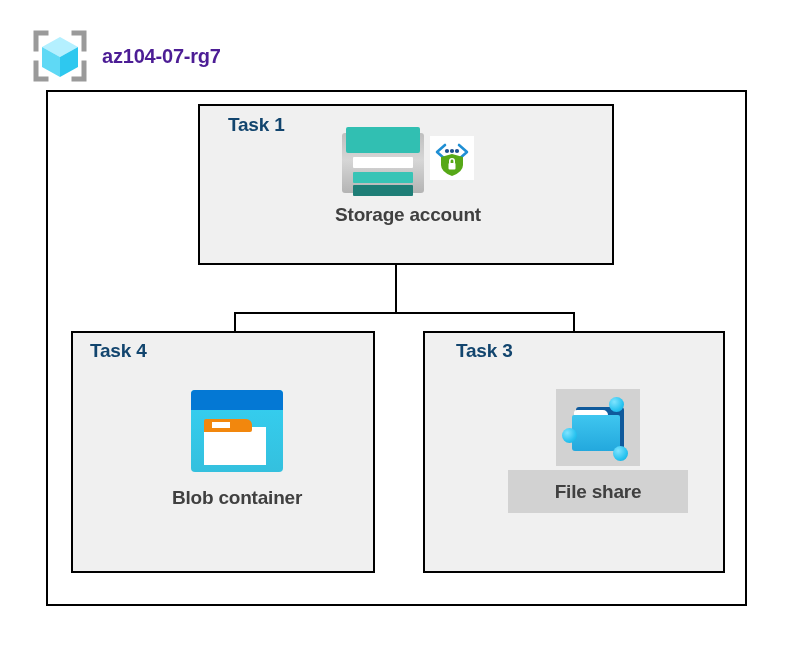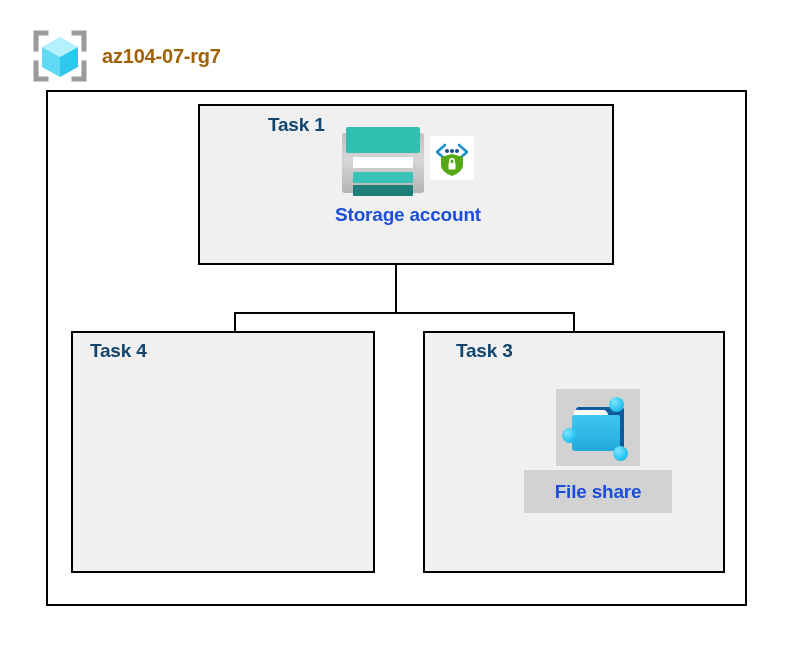--- a/index.html
+++ b/index.html
@@ -9,58 +9,58 @@
     background:#ffffff;
     font-family:"Liberation Sans",sans-serif;
     position:relative;overflow:hidden;
   }
   #stage{position:absolute;left:0;top:0;width:788px;height:647px;}
 
   
   .rg-header{position:absolute;left:30px;top:26px;height:60px;display:flex;align-items:center;}
   .rg-icon{width:60px;height:58px;position:relative;flex:none;}
   .rg-title{
-    margin-left:12px;font-size:20px;font-weight:bold;color:#a16207;
+    margin-left:12px;font-size:20px;font-weight:bold;color:#4c1d95;
     letter-spacing:-0.2px;white-space:nowrap;
   }
 
   
   .outer-box{
     position:absolute;left:46px;top:90px;width:701px;height:516px;
     border:2px solid #000000;background:transparent;box-sizing:border-box;
   }
   .task-panel{
     position:absolute;border:2px solid #000000;background:#f0f0f0;
     box-sizing:border-box;
   }
   #panel-task1{left:198px;top:104px;width:416px;height:161px;}
   #panel-task2{left:71px;top:331px;width:304px;height:242px;}
   #panel-task3{left:423px;top:331px;width:302px;height:242px;}
 
   .task-label{
     position:absolute;font-size:19px;font-weight:bold;color:#12456e;
     letter-spacing:-0.2px;white-space:nowrap;
   }
-  #label-task1{left:228px;top:114px;margin-left:40px;}
+  #label-task1{left:228px;top:114px;}
   #label-task2{left:90px;top:340px;}
   #label-task3{left:456px;top:340px;}
 
   
   .conn{position:absolute;background:#000000;}
   #conn-v-top{left:395px;top:265px;width:2px;height:48px;}
   #conn-h-bus{left:234px;top:312px;width:341px;height:2px;}
   #conn-v-left{left:234px;top:312px;width:2px;height:21px;}
   #conn-v-right{left:573px;top:312px;width:2px;height:21px;}
   #conn-v-blob{left:237px;top:333px;width:2px;height:57px;}
   #conn-v-file{left:572px;top:333px;width:2px;height:57px;}
 
   
   .node{position:absolute;display:flex;flex-direction:column;align-items:center;}
   .node-caption{
-    font-size:19px;font-weight:bold;color:#1d4ed8;white-space:nowrap;
+    font-size:19px;font-weight:bold;color:#404040;white-space:nowrap;
     letter-spacing:-0.2px;
   }
 
   
   #node-storage{left:288px;top:126px;width:240px;}
   .storage-row{display:flex;align-items:center;height:68px;}
 
   .storage-icon{width:82px;height:66px;position:relative;flex:none;}
   .st-frame{
     position:absolute;left:0;top:6px;width:82px;height:60px;border-radius:3px;
@@ -104,21 +104,21 @@
   }
   #node-blob .node-caption{margin-top:15px;}
 
   
   #node-file{left:510px;top:389px;width:176px;}
   .file-icon-plate{
     width:84px;height:77px;background:#d2d2d2;display:flex;
     align-items:center;justify-content:center;
   }
   .file-caption-plate{
-    width:148px;height:43px;background:#d2d2d2;margin-top:4px;
+    width:180px;height:43px;background:#d2d2d2;margin-top:4px;
     display:flex;align-items:center;justify-content:center;
   }
   .fileshare-icon{width:72px;height:66px;position:relative;}
   .fs-folder-back{
     position:absolute;left:14px;top:12px;width:48px;height:43px;border-radius:3px;
     background:#0f5a9c;
   }
   .fs-folder-front{
     position:absolute;left:10px;top:20px;width:48px;height:36px;border-radius:2px 2px 3px 3px;
     background:linear-gradient(180deg,#3fc6ef 0%,#23a8dd 100%);
@@ -198,20 +198,30 @@
           <path d="M19.8 27 L19.8 25 A2.2 2.2 0 0 1 24.2 25 L24.2 27" fill="none" stroke="#ffffff" stroke-width="1.6"></path>
         </svg>
       </div>
     </div>
     <div class="node-caption">Storage account</div>
   </div>
 
   <div class="task-panel" id="panel-task2"></div>
   <div class="task-label" id="label-task2">Task 4</div>
 
+  <div class="node" id="node-blob">
+    <div class="blob-icon">
+      <div class="blob-win"></div>
+      <div class="blob-titlebar"></div>
+      <div class="blob-page"></div>
+      <div class="blob-folder-tab"></div>
+      <div class="blob-folder-slot"></div>
+    </div>
+    <div class="node-caption">Blob container</div>
+  </div>
 
   <div class="task-panel" id="panel-task3"></div>
   <div class="task-label" id="label-task3">Task 3</div>
 
   <div class="node" id="node-file">
     <div class="file-icon-plate">
       <div class="fileshare-icon">
         <div class="fs-line fs-line-a"></div>
         <div class="fs-line fs-line-b"></div>
         <div class="fs-line fs-line-c"></div>

